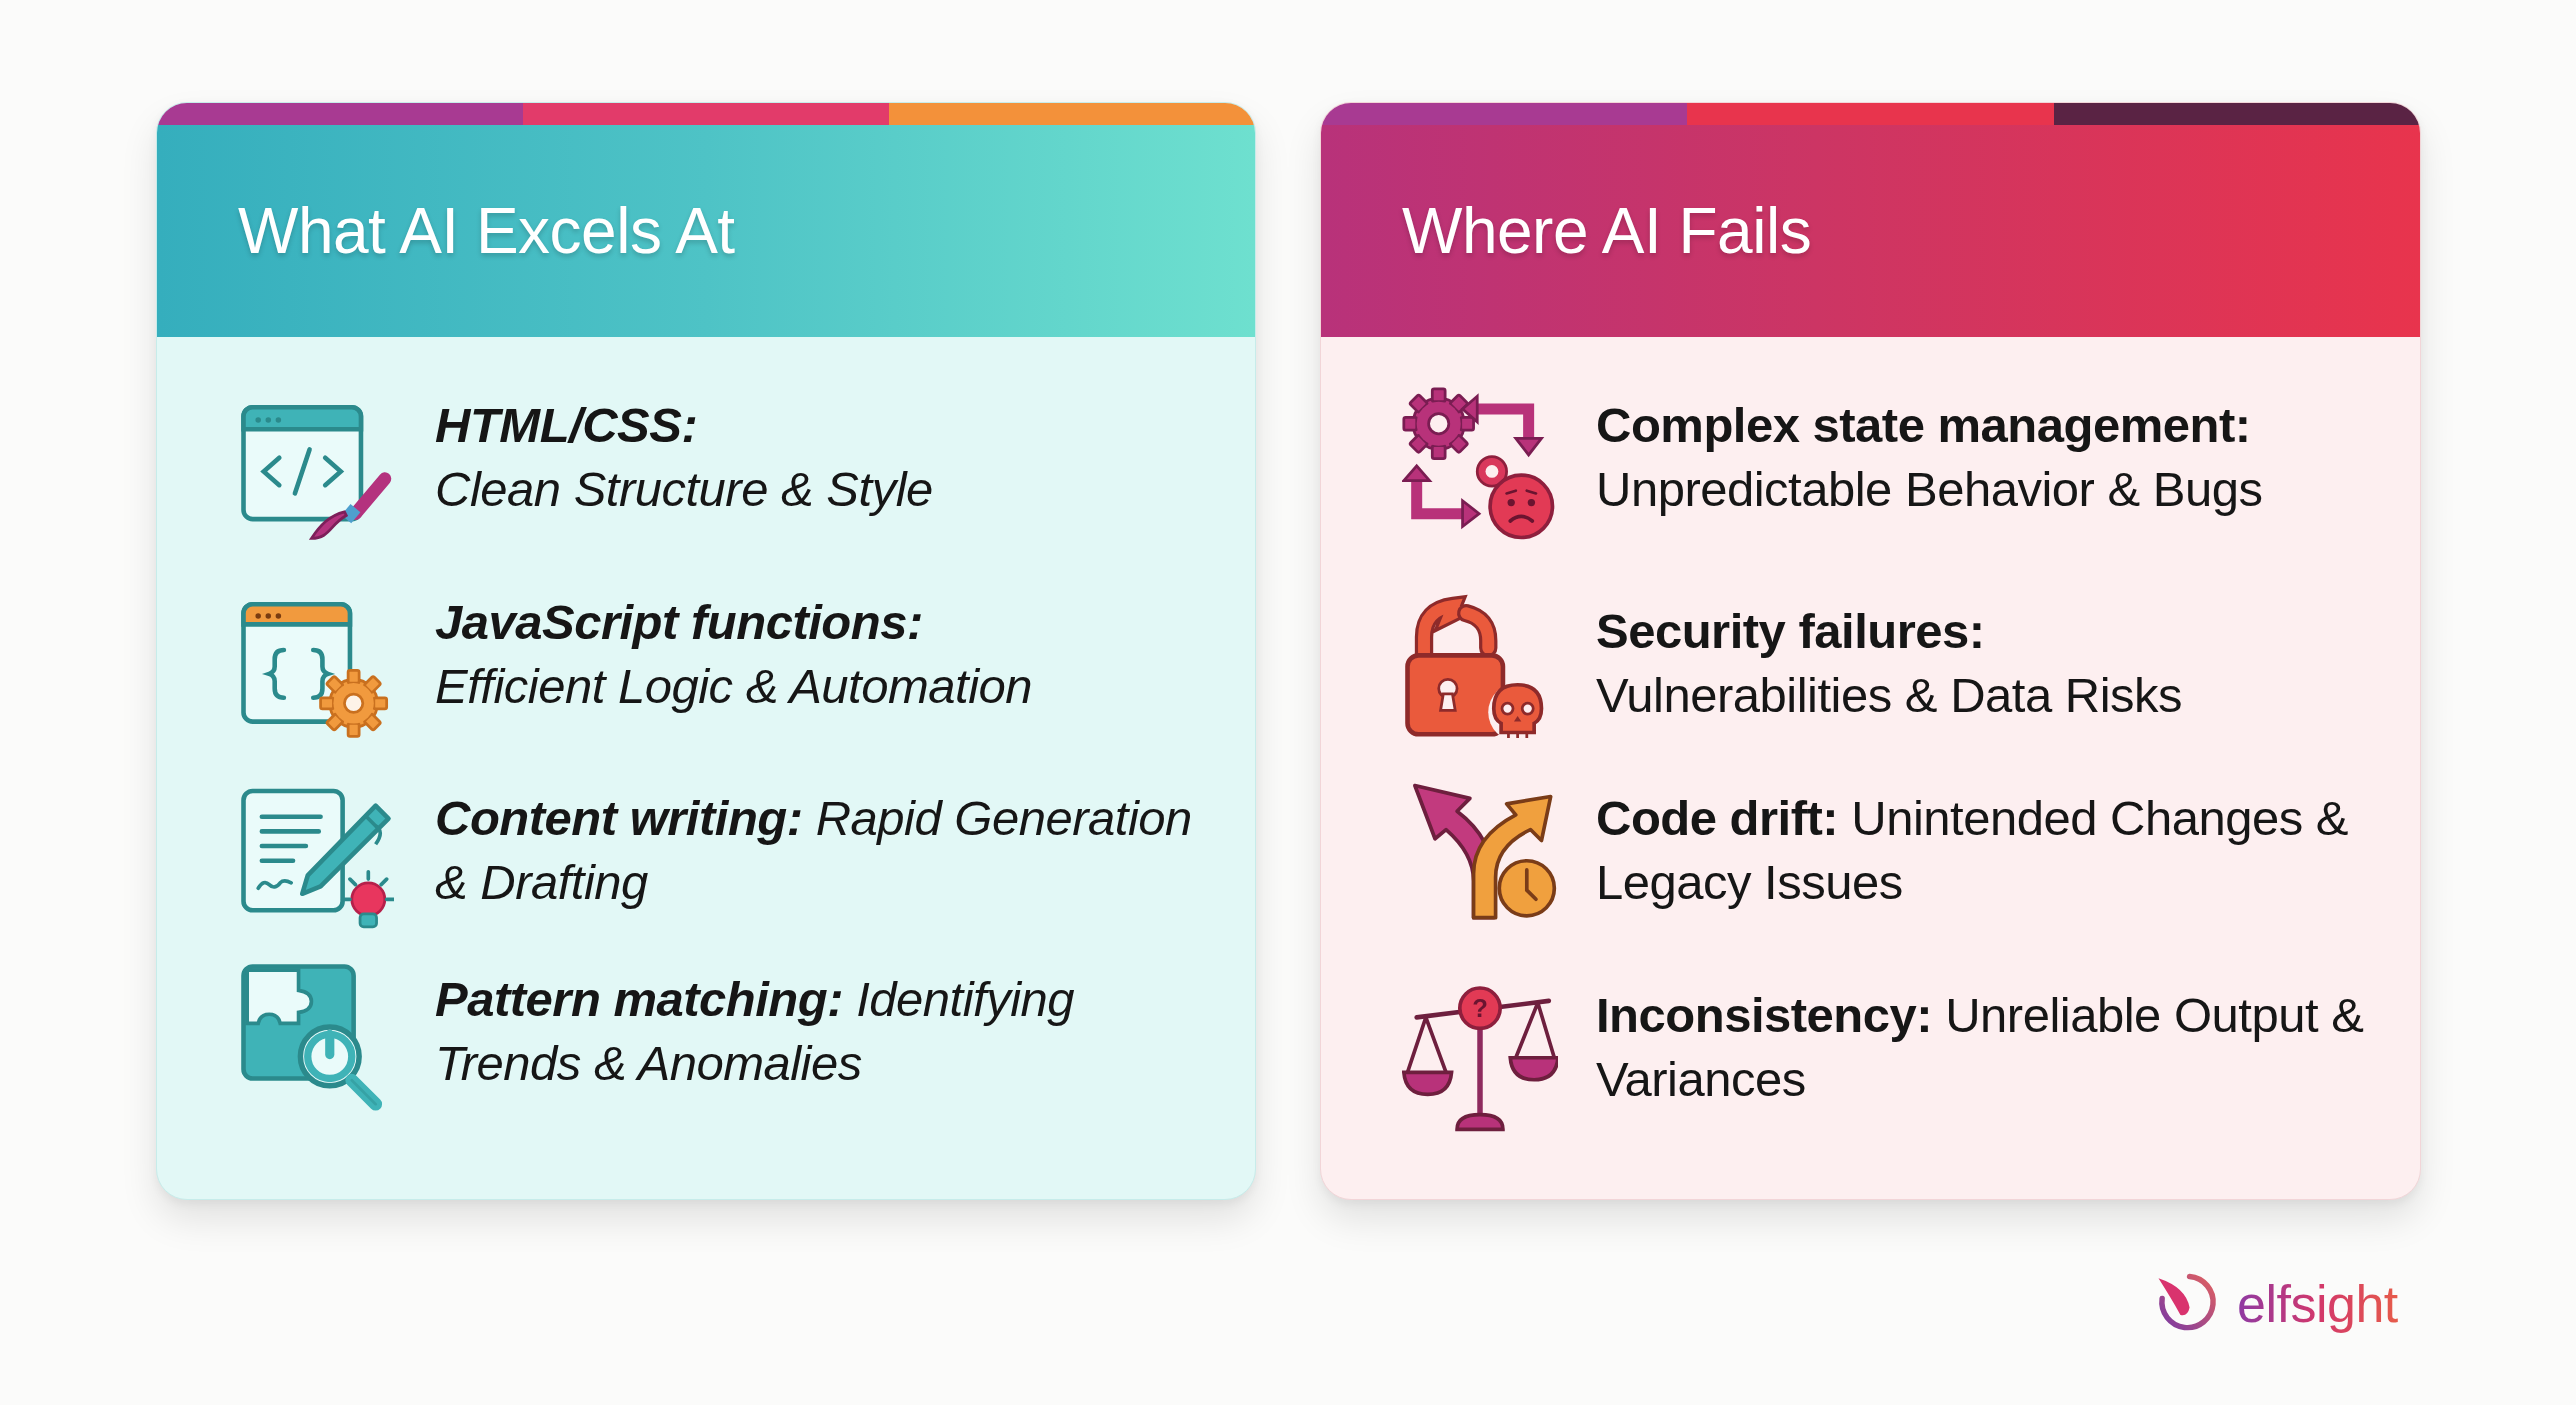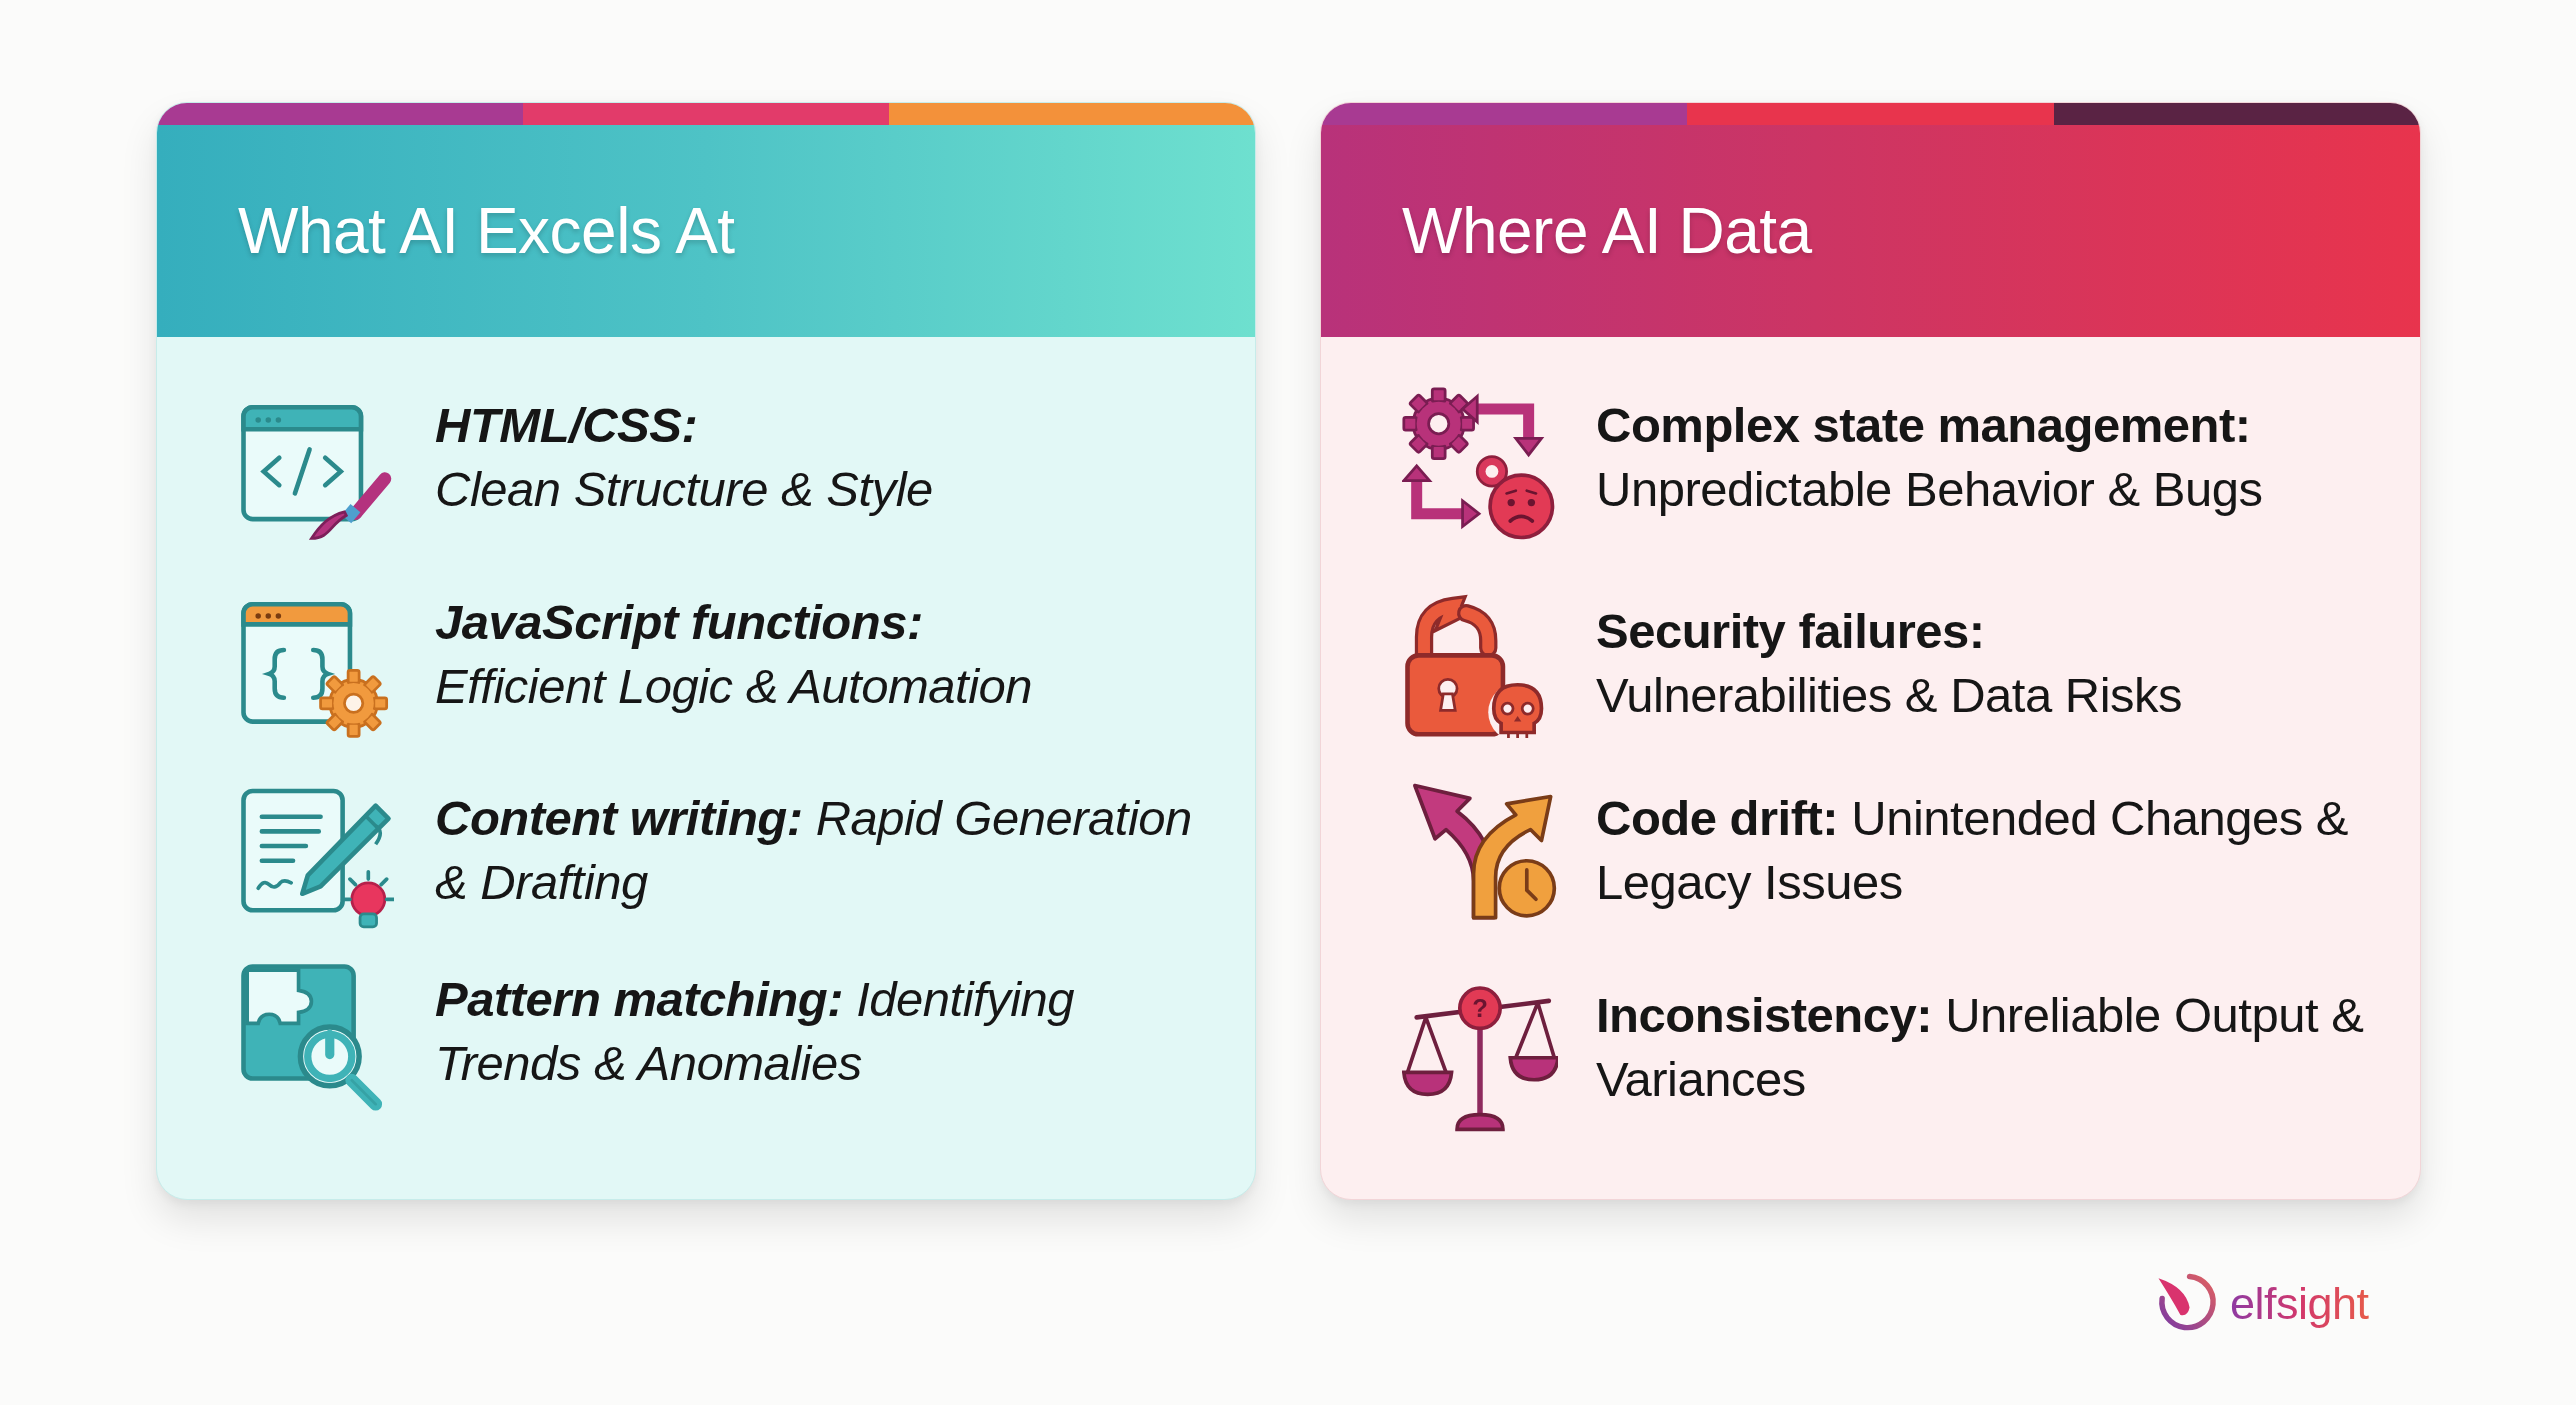--- a/index.html
+++ b/index.html
@@ -36,21 +36,21 @@
   .item { position: absolute; left: 0; right: 0; height: 156px; }
   .icon { position: absolute; top: 0; width: 156px; height: 156px; }
   .card.left .icon { left: 81px; }
   .card.right .icon { left: 81px; }
   .text { position: absolute; top: 5.5px; font-size: 49px; line-height: 64px; letter-spacing: -0.5px; }
   .card.left .text { left: 278px; width: 787px; font-style: italic; }
   .card.right .text { left: 275px; width: 805px; }
   .text b { font-weight: 700; }
   .logo { position: absolute; left: 2153px; top: 1272px; height: 64px; display: flex; align-items: center; }
   .logo-text {
-    font-size: 45px; font-weight: 400; margin-left: 13px; letter-spacing: -0.5px;
+    font-size: 52px; font-weight: 400; margin-left: 20px; letter-spacing: -0.5px;
     background: linear-gradient(90deg, #8e3aa3 0%, #d2376b 50%, #e65b4a 100%);
     -webkit-background-clip: text; background-clip: text; color: transparent;
   }
 </style>
 </head>
 <body>
 
 <div class="card left">
   <div class="accent-bar">
     <span style="background:#a83a92"></span>
@@ -153,21 +153,21 @@
   </div>
 </div>
 
 <div class="card right">
   <div class="accent-bar">
     <span style="background:#a83a92"></span>
       <span style="background:#e8344d"></span>
       <span style="background:#5a2344"></span>
   </div>
   <div class="header">
-    <h1>Where AI Data</h1>
+    <h1>Where AI Fails</h1>
   </div>
   <div class="items">
 
     <div class="item" style="top:0px">
       <div class="icon">
         <svg viewBox="0 0 170 170" width="156" height="156">
           <g transform="translate(40,40)">
             <circle r="28" fill="#b8327a" stroke="#7a1d52" stroke-width="3"></circle>
             <g fill="#b8327a" stroke="#7a1d52" stroke-width="3">
               <rect x="-7" y="-38" width="14" height="14" rx="2"></rect>

